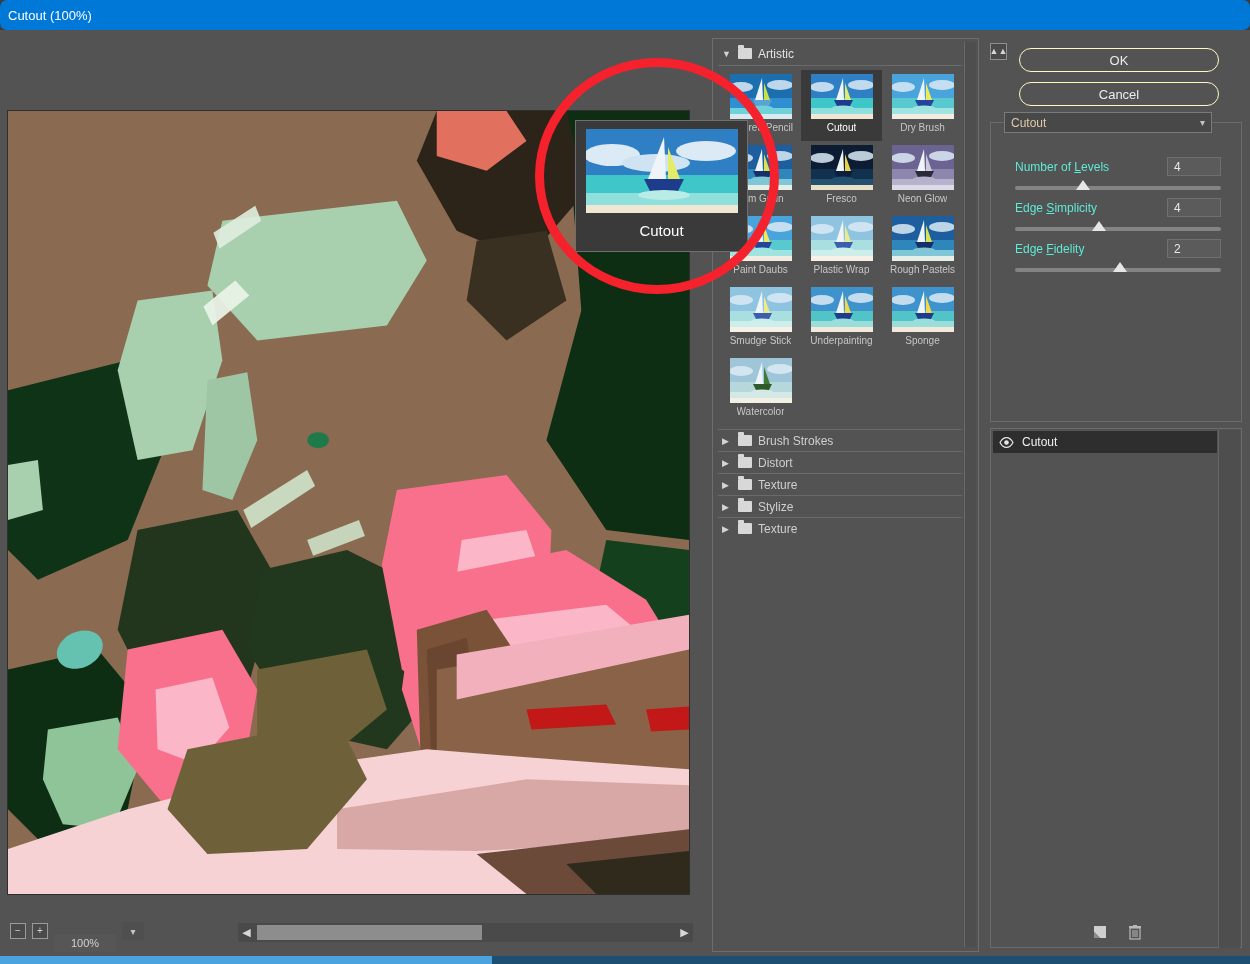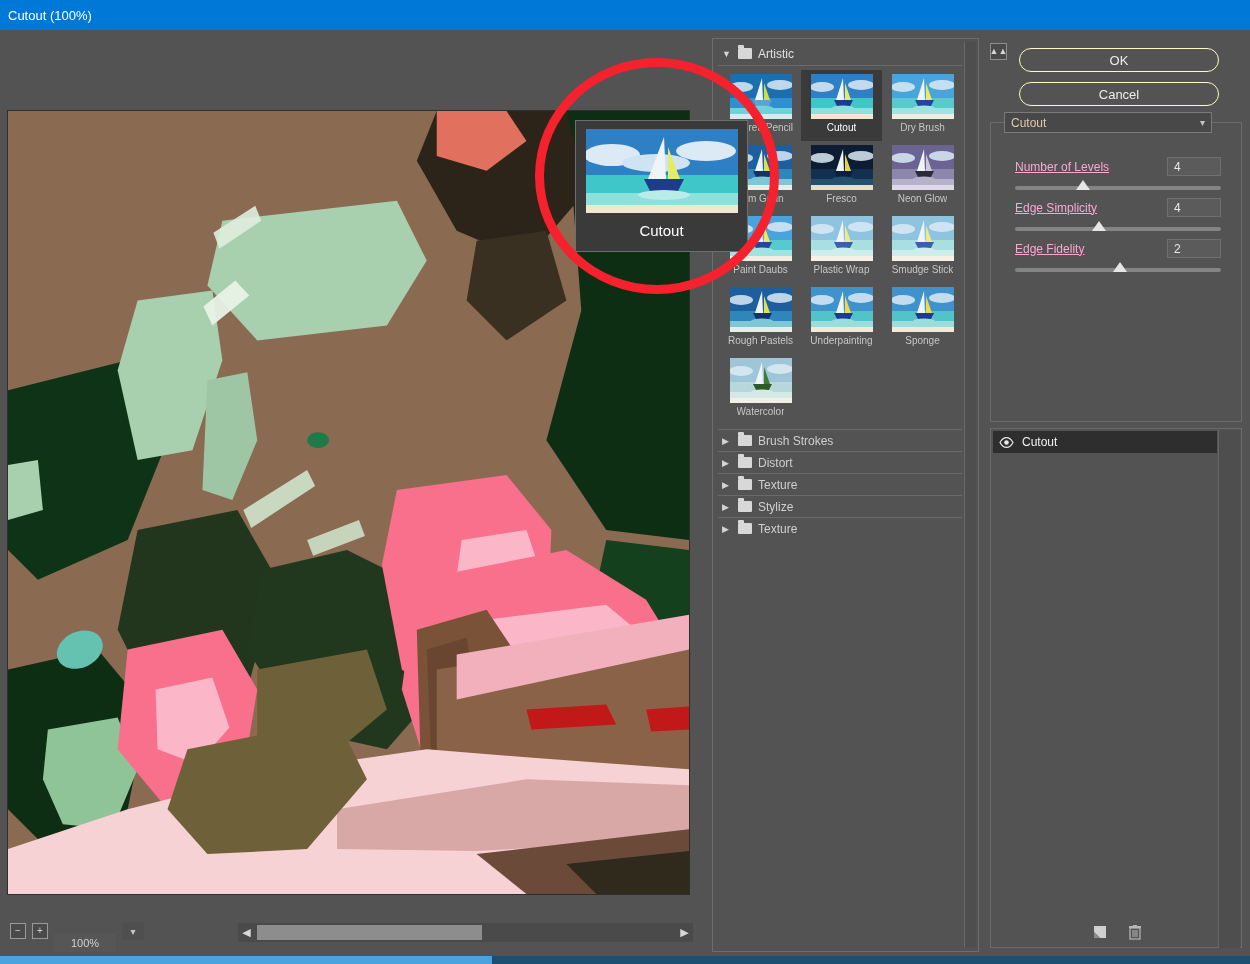--- a/index.html
+++ b/index.html
@@ -148,21 +148,21 @@
   }
   #filter-select {
     position: absolute; left: 13px; top: -11px; width: 208px; height: 21px;
     background: #484848; border: 1px solid #7a7a7a;
     display: flex; align-items: center; padding: 0 6px;
     color: #e0c9ab; font-size: 12px; justify-content: space-between;
   }
   #filter-select .chev { color: #c4c4c4; font-size: 10px; }
   .sl-group { position: absolute; left: 24px; width: 206px; }
   .sl-row { display: flex; align-items: center; justify-content: space-between; }
-  .sl-label { color: #f9a8d4; font-size: 12px; text-decoration: underline; }
+  .sl-label { color: #5eead4; font-size: 12px; }
   .sl-label u { text-decoration: underline; }
   .sl-value {
     width: 54px; height: 19px; background: #5b5b5b; border: 1px solid #6f6f6f;
     color: #e8e8e8; font-size: 12px; display: flex; align-items: center;
     padding-left: 6px;
   }
   .sl-track {
     position: relative; margin-top: 10px; height: 4px;
     background: #848484; border-radius: 2px;
   }
@@ -217,21 +217,21 @@
     background: #1d4f72;
   }
   #taskbar-hl {
     position: absolute; left: 0; bottom: 0; width: 492px; height: 8px;
     background: #4aa3df;
   }
 </style>
 </head>
 <body>
 
-<div id="titlebar" style="background: rgb(0, 120, 215);">
+<div id="titlebar" style="background: rgb(0, 120, 215); border-radius: 7px;">
   <span>Cutout (100%)</span>
 </div>
 
 <div id="shell">
 
   <div id="preview-pane">
 
     <div id="preview-canvas">
       <svg viewBox="0 0 683 785" preserveAspectRatio="none">
         <rect x="0" y="0" width="683" height="785" fill="#8a6a50"></rect>
@@ -450,50 +450,50 @@
                 <path d="M34 9 L40 26 L34 26 Z" fill="#ecea8a"></path>
                 <path d="M23 26 L42 26 L39 32 L26 32 Z" fill="#3a5fae"></path>
                 <ellipse cx="32" cy="34" rx="11" ry="2.5" fill="#cdeeea"></ellipse>
               </svg>
             </div>
             <div class="thumb-label">Plastic Wrap</div>
           </div>
           <div class="thumb-cell">
             <div class="thumb-img">
               <svg viewBox="0 0 62 45" preserveAspectRatio="none">
+                <rect x="0" y="0" width="62" height="24" fill="#1d5f9e"></rect>
+                <rect x="0" y="24" width="62" height="10" fill="#2f86bb"></rect>
+                <rect x="0" y="34" width="62" height="6" fill="#7fc6d6"></rect>
+                <rect x="0" y="40" width="62" height="5" fill="#e5efe7"></rect>
+                <ellipse cx="11" cy="13" rx="12" ry="5" fill="#dbeaf5" opacity="0.85"></ellipse>
+                <ellipse cx="50" cy="11" rx="13" ry="5" fill="#dbeaf5" opacity="0.85"></ellipse>
+                <path d="M32 4 L33 26 L25 26 Z" fill="#eef4f8"></path>
+                <path d="M34 9 L40 26 L34 26 Z" fill="#d9e254"></path>
+                <path d="M23 26 L42 26 L39 32 L26 32 Z" fill="#17306a"></path>
+                <ellipse cx="32" cy="34" rx="11" ry="2.5" fill="#7fc6d6"></ellipse>
+              </svg>
+            </div>
+            <div class="thumb-label">Rough Pastels</div>
+          </div>
+          <div class="thumb-cell">
+            <div class="thumb-img">
+              <svg viewBox="0 0 62 45" preserveAspectRatio="none">
                 <rect x="0" y="0" width="62" height="24" fill="#8fc4e0"></rect>
                 <rect x="0" y="24" width="62" height="10" fill="#a9dfe0"></rect>
                 <rect x="0" y="34" width="62" height="6" fill="#cdeeea"></rect>
                 <rect x="0" y="40" width="62" height="5" fill="#f6f0e6"></rect>
                 <ellipse cx="11" cy="13" rx="12" ry="5" fill="#dbeaf5" opacity="0.85"></ellipse>
                 <ellipse cx="50" cy="11" rx="13" ry="5" fill="#dbeaf5" opacity="0.85"></ellipse>
                 <path d="M32 4 L33 26 L25 26 Z" fill="#eef4f8"></path>
                 <path d="M34 9 L40 26 L34 26 Z" fill="#ecea8a"></path>
                 <path d="M23 26 L42 26 L39 32 L26 32 Z" fill="#3a5fae"></path>
                 <ellipse cx="32" cy="34" rx="11" ry="2.5" fill="#cdeeea"></ellipse>
               </svg>
             </div>
             <div class="thumb-label">Smudge Stick</div>
-          </div>
-          <div class="thumb-cell">
-            <div class="thumb-img">
-              <svg viewBox="0 0 62 45" preserveAspectRatio="none">
-                <rect x="0" y="0" width="62" height="24" fill="#1d5f9e"></rect>
-                <rect x="0" y="24" width="62" height="10" fill="#2f86bb"></rect>
-                <rect x="0" y="34" width="62" height="6" fill="#7fc6d6"></rect>
-                <rect x="0" y="40" width="62" height="5" fill="#e5efe7"></rect>
-                <ellipse cx="11" cy="13" rx="12" ry="5" fill="#dbeaf5" opacity="0.85"></ellipse>
-                <ellipse cx="50" cy="11" rx="13" ry="5" fill="#dbeaf5" opacity="0.85"></ellipse>
-                <path d="M32 4 L33 26 L25 26 Z" fill="#eef4f8"></path>
-                <path d="M34 9 L40 26 L34 26 Z" fill="#d9e254"></path>
-                <path d="M23 26 L42 26 L39 32 L26 32 Z" fill="#17306a"></path>
-                <ellipse cx="32" cy="34" rx="11" ry="2.5" fill="#7fc6d6"></ellipse>
-              </svg>
-            </div>
-            <div class="thumb-label">Rough Pastels</div>
           </div>
           <div class="thumb-cell">
             <div class="thumb-img">
               <svg viewBox="0 0 62 45" preserveAspectRatio="none">
                 <rect x="0" y="0" width="62" height="24" fill="#3f93cc"></rect>
                 <rect x="0" y="24" width="62" height="10" fill="#52c3c6"></rect>
                 <rect x="0" y="34" width="62" height="6" fill="#9adedb"></rect>
                 <rect x="0" y="40" width="62" height="5" fill="#f3e9da"></rect>
                 <ellipse cx="11" cy="13" rx="12" ry="5" fill="#dbeaf5" opacity="0.85"></ellipse>
                 <ellipse cx="50" cy="11" rx="13" ry="5" fill="#dbeaf5" opacity="0.85"></ellipse>

